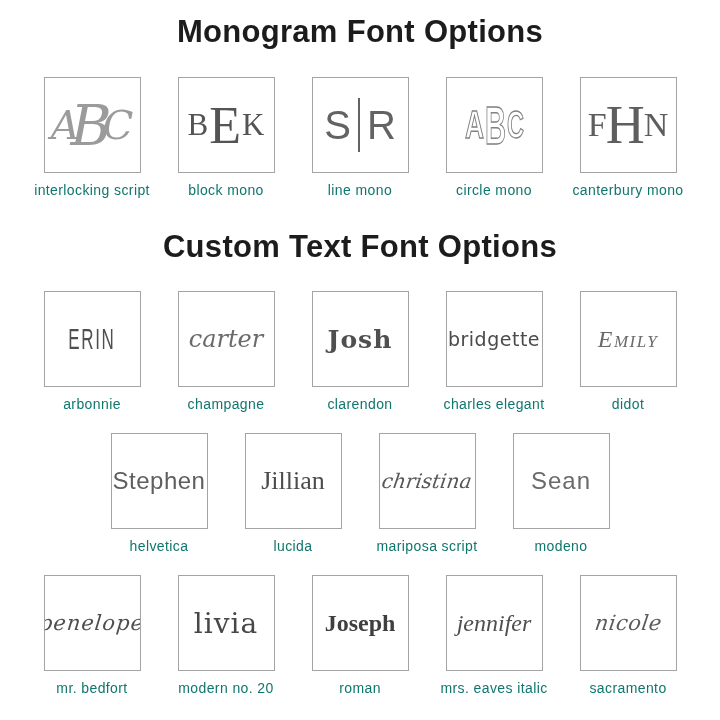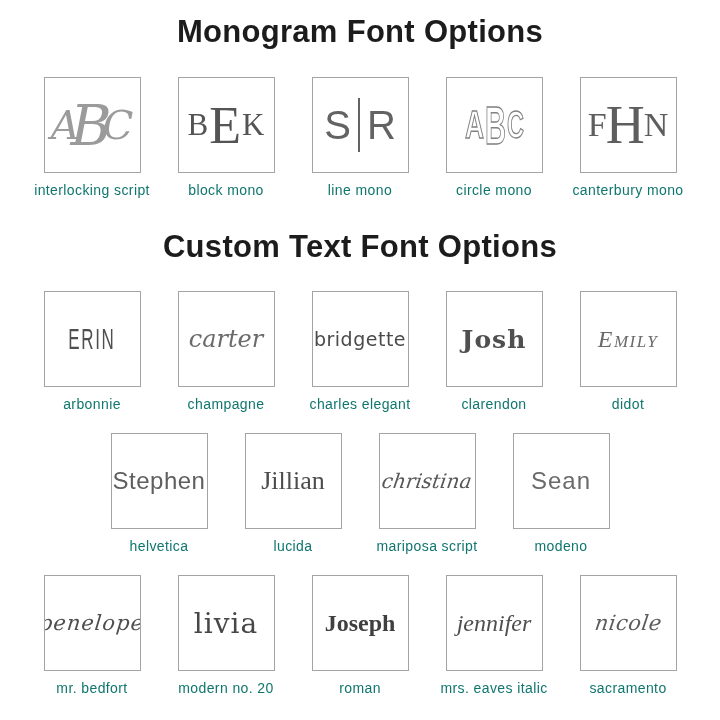--- a/index.html
+++ b/index.html
@@ -248,32 +248,32 @@
       <div class="cell-label">arbonnie</div>
     </div>
     <div class="cell">
       <div class="box">
         <span class="sample f-champagne">carter</span>
       </div>
       <div class="cell-label">champagne</div>
     </div>
     <div class="cell">
       <div class="box">
+        <span class="sample f-clarendon">Josh</span>
+      </div>
+      <div class="cell-label">clarendon</div>
+    </div>
+    <div class="cell">
+      <div class="box">
         <span class="sample f-charles">bridgette</span>
       </div>
       <div class="cell-label">charles elegant</div>
     </div>
     <div class="cell">
       <div class="box">
-        <span class="sample f-clarendon">Josh</span>
-      </div>
-      <div class="cell-label">clarendon</div>
-    </div>
-    <div class="cell">
-      <div class="box">
         <span class="sample f-didot">Emily</span>
       </div>
       <div class="cell-label">didot</div>
     </div>
   </div>
 
   <div class="swatch-row row-3">
     <div class="cell">
       <div class="box">
         <span class="sample f-helvetica">Stephen</span>

